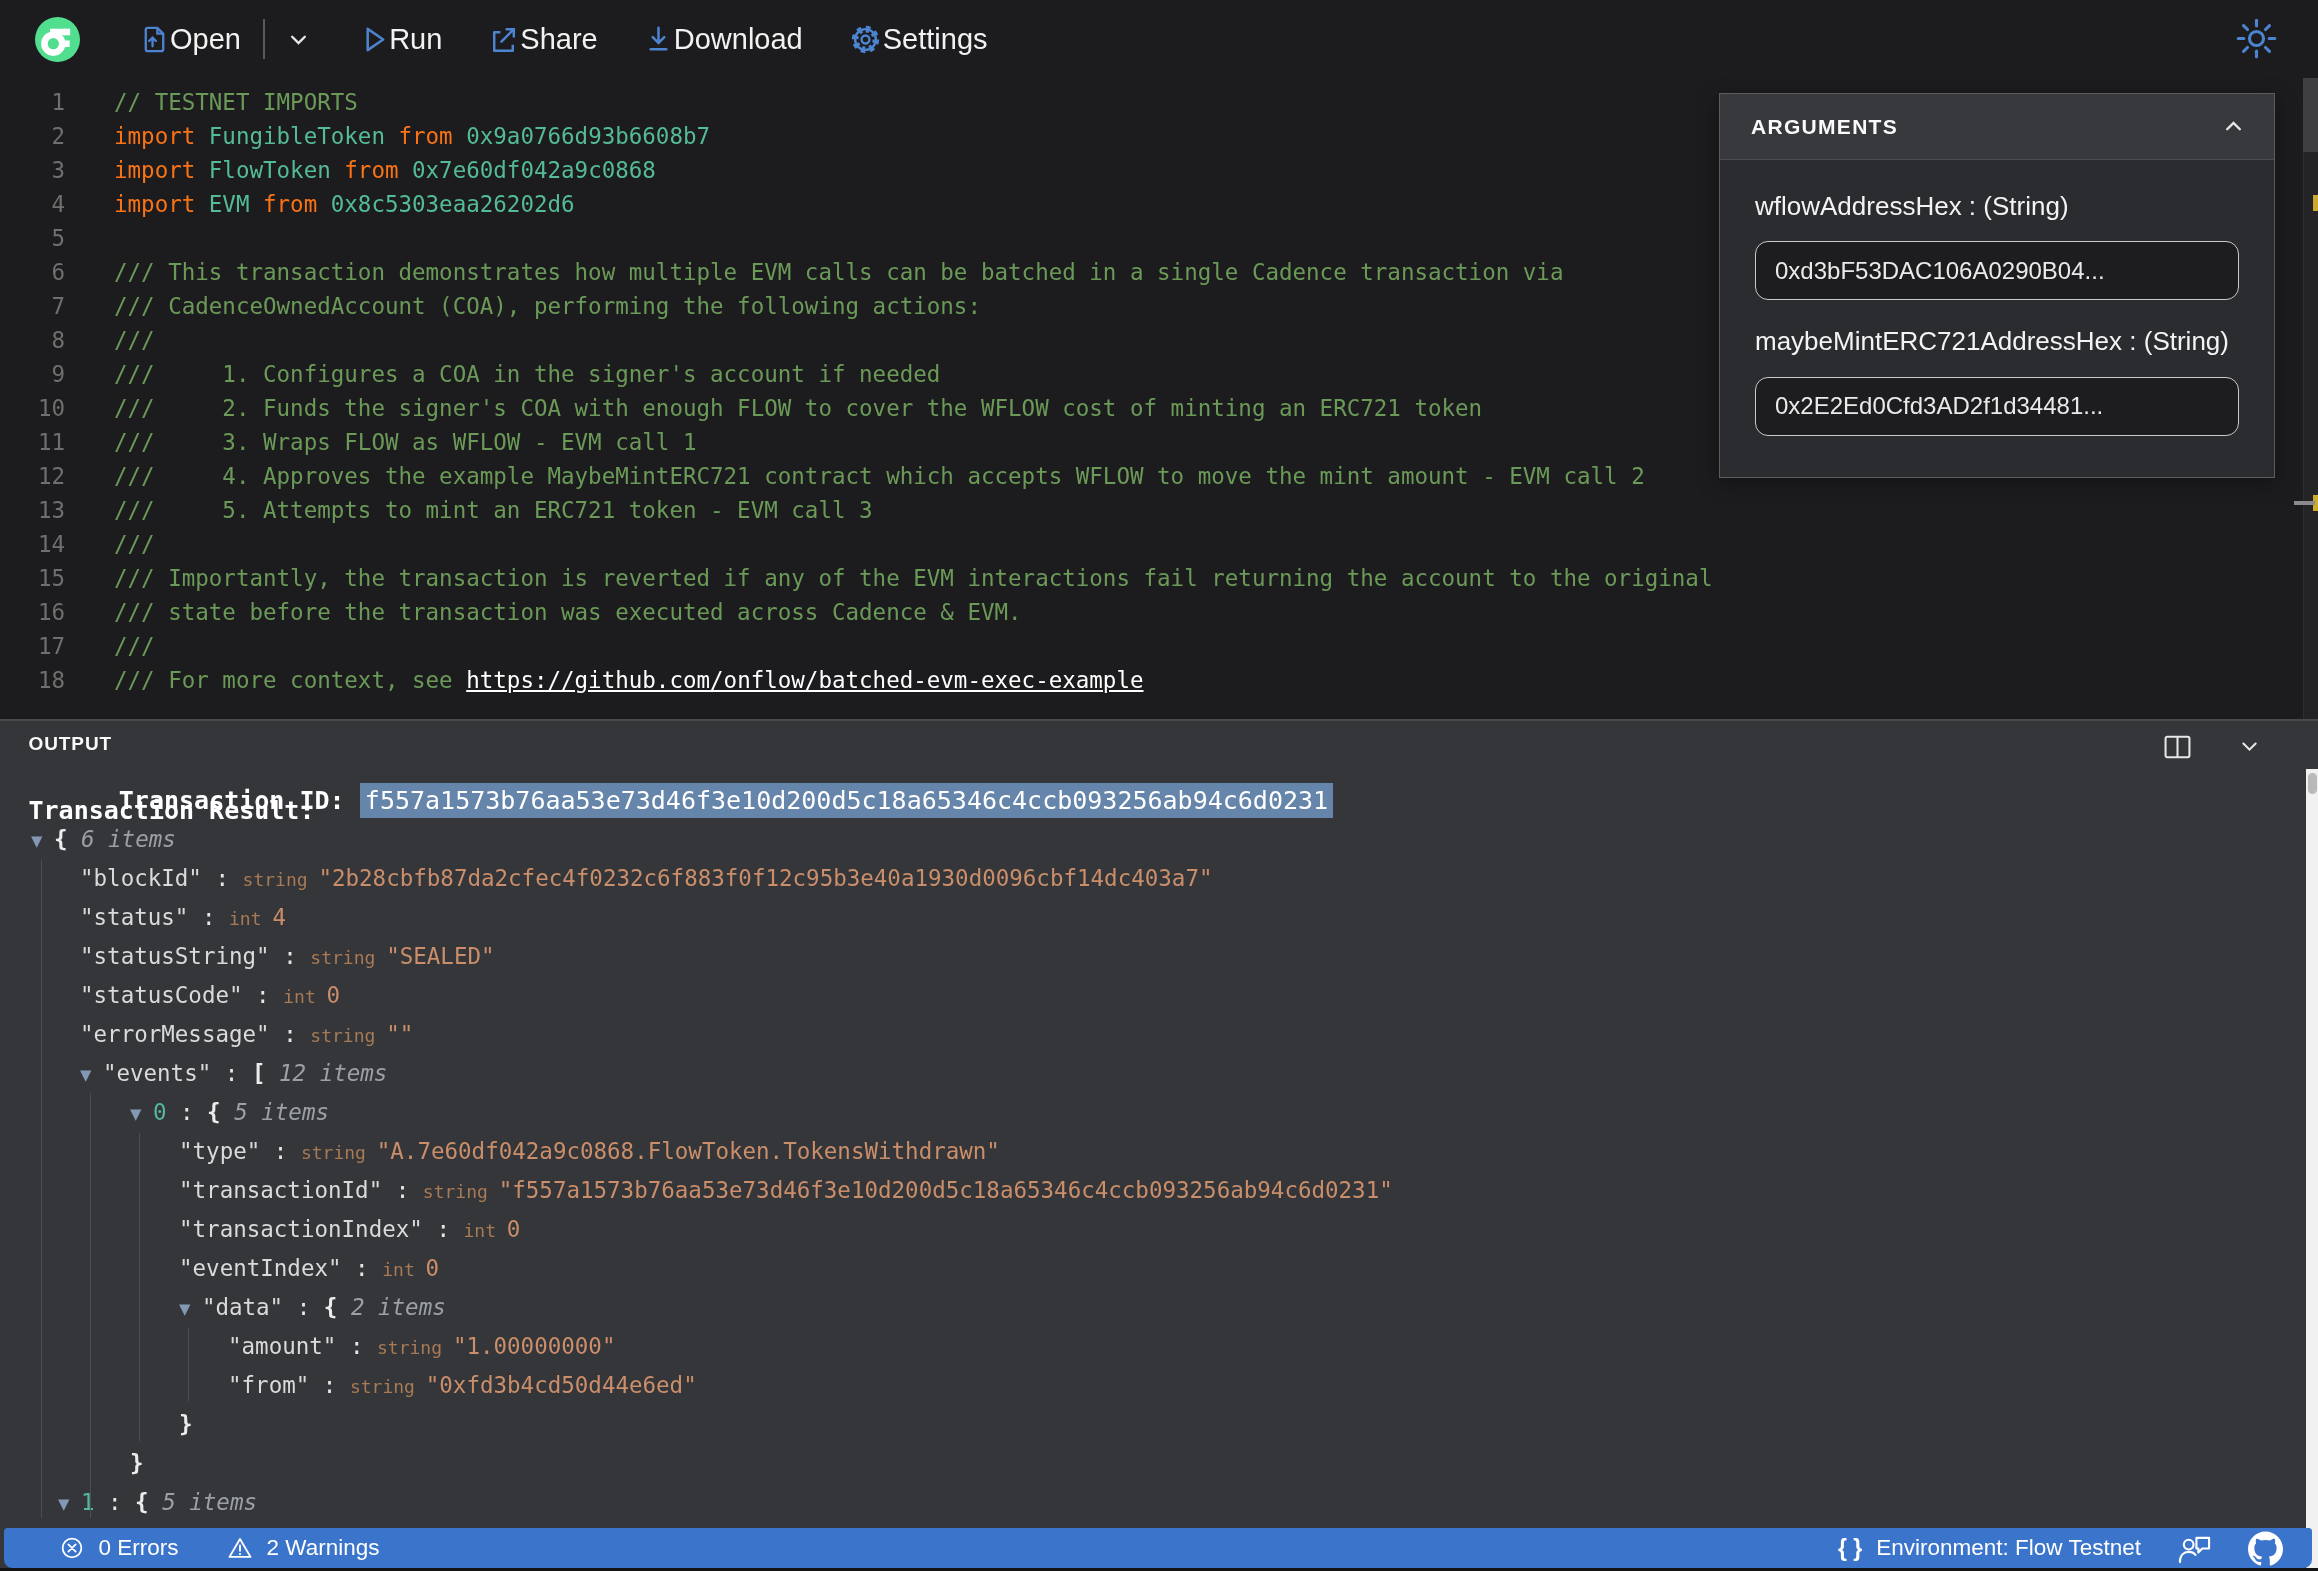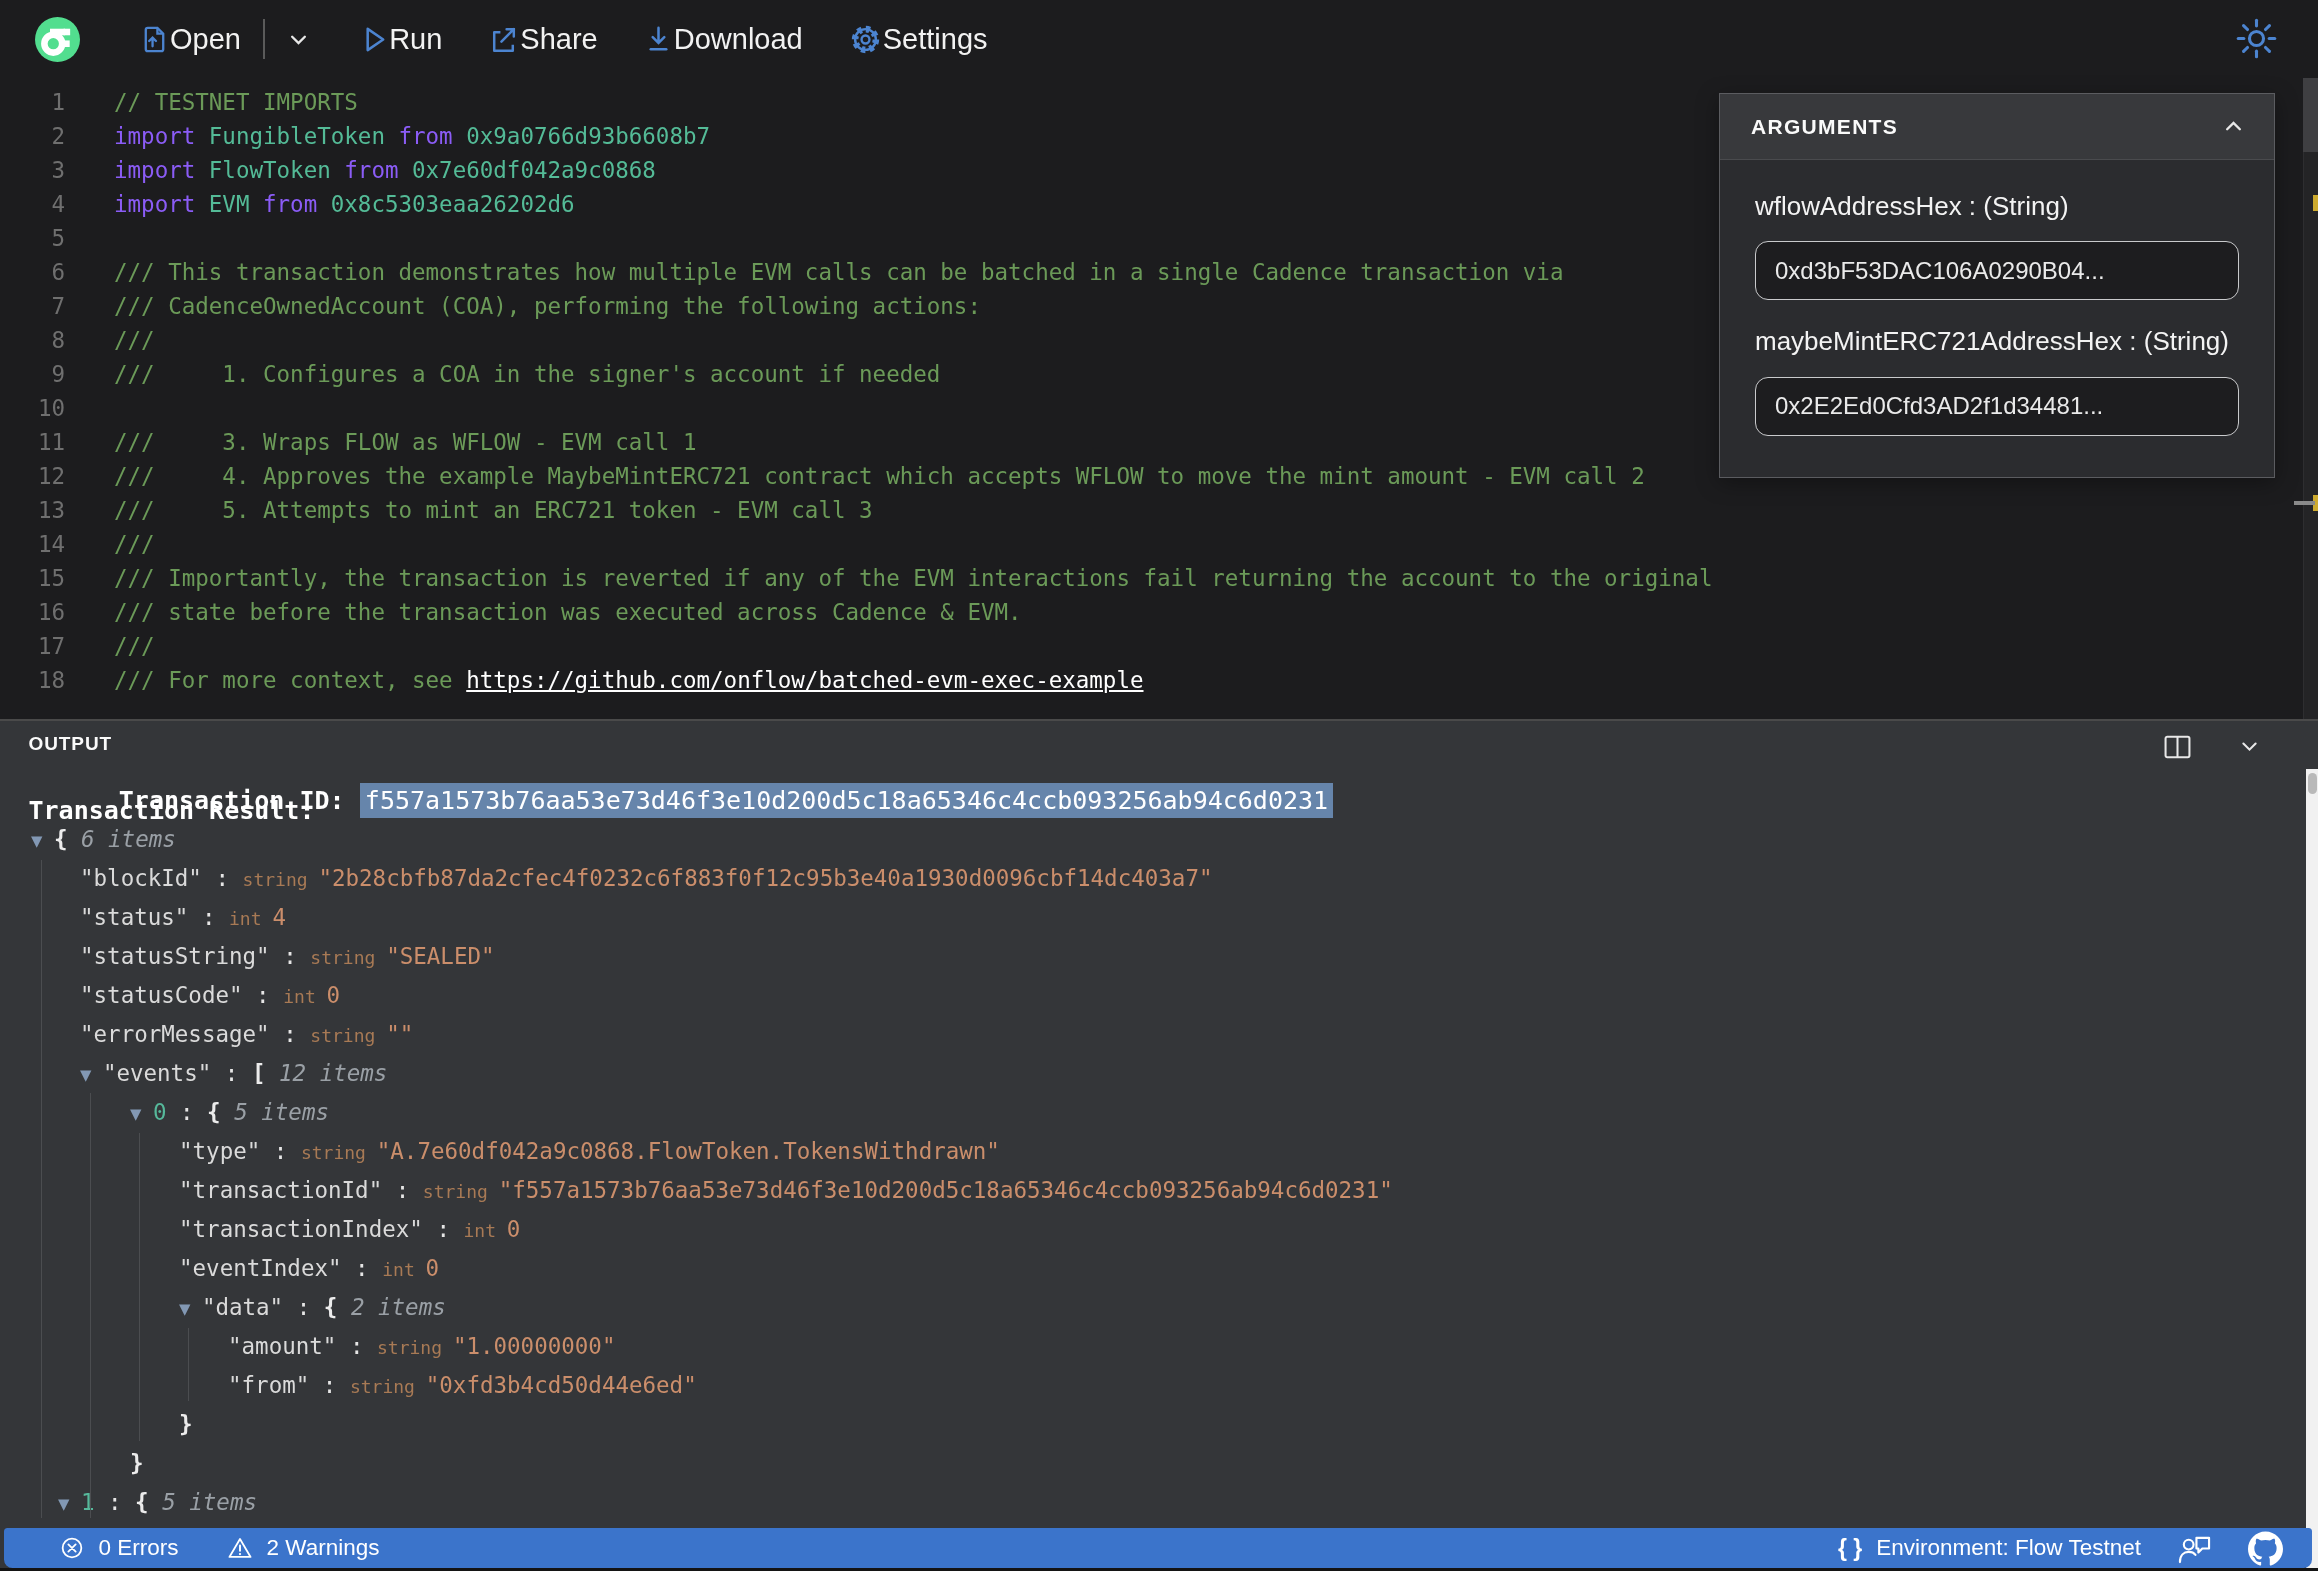--- a/index.html
+++ b/index.html
@@ -20,21 +20,21 @@
   .tb-div { width:1.7px; height:40px; background:#5a5a5a; margin:0 19px 0 22.5px; }
   .tb-gap { width:45px; }
   .theme-toggle { position:absolute; right:40px; top:15.6px; }
   
   .editor { position:absolute; top:78px; left:0; right:0; height:641px; background:#1c1c1e; overflow:hidden; }
   #code { padding-top:7px; font-family:"DejaVu Sans Mono", monospace; font-size:22.5px; }
   .cl { display:flex; height:34px; line-height:34px; white-space:pre; }
   .ln { width:65px; text-align:right; color:#6f6f6f; flex:0 0 auto; }
   .ccode { padding-left:49px; }
   .sg-c  { color:#6b9a58; }
-  .sg-k  { color:#8b5cf6; }
+  .sg-k  { color:#f97316; }
   .sg-t  { color:#54bb97; }
   .sg-lk { color:#ffffff; text-decoration:underline; }
   
   .ed-scroll { position:absolute; top:0; right:0; width:15.6px; height:641px; background:#242426; border-left:0.9px solid #2e2e30; }
   .ed-thumb { position:absolute; top:0; right:0; width:15.6px; height:74px; background:#3f3f42; }
   .warn-mark { position:absolute; right:0; width:6px; height:15.6px; background:#cdaa2e; }
   .scroll-line { position:absolute; right:4.3px; width:21px; height:3.5px; background:#8a8a8a; }
   
   .args { position:absolute; left:1719px; top:93px; width:556px; height:385px;
           border:0.9px solid #5b5c60; background:#2b2c2f; box-shadow:0 5.2px 21px rgba(0,0,0,.35); }
@@ -172,21 +172,21 @@
     <div id="code">
         <div class="cl"><span class="ln">1</span><span class="ccode"><span class="sg-c">// TESTNET IMPORTS</span></span></div>
         <div class="cl"><span class="ln">2</span><span class="ccode"><span class="sg-k">import </span><span class="sg-t">FungibleToken </span><span class="sg-k">from </span><span class="sg-t">0x9a0766d93b6608b7</span></span></div>
         <div class="cl"><span class="ln">3</span><span class="ccode"><span class="sg-k">import </span><span class="sg-t">FlowToken </span><span class="sg-k">from </span><span class="sg-t">0x7e60df042a9c0868</span></span></div>
         <div class="cl"><span class="ln">4</span><span class="ccode"><span class="sg-k">import </span><span class="sg-t">EVM </span><span class="sg-k">from </span><span class="sg-t">0x8c5303eaa26202d6</span></span></div>
         <div class="cl"><span class="ln">5</span><span class="ccode"></span></div>
         <div class="cl"><span class="ln">6</span><span class="ccode"><span class="sg-c">/// This transaction demonstrates how multiple EVM calls can be batched in a single Cadence transaction via</span></span></div>
         <div class="cl"><span class="ln">7</span><span class="ccode"><span class="sg-c">/// CadenceOwnedAccount (COA), performing the following actions:</span></span></div>
         <div class="cl"><span class="ln">8</span><span class="ccode"><span class="sg-c">///</span></span></div>
         <div class="cl"><span class="ln">9</span><span class="ccode"><span class="sg-c">///     1. Configures a COA in the signer's account if needed</span></span></div>
-        <div class="cl"><span class="ln">10</span></div>
+        <div class="cl"><span class="ln">10</span><span class="ccode"><span class="sg-c">///     2. Funds the signer's COA with enough FLOW to cover the WFLOW cost of minting an ERC721 token</span></span></div>
         <div class="cl"><span class="ln">11</span><span class="ccode"><span class="sg-c">///     3. Wraps FLOW as WFLOW - EVM call 1</span></span></div>
         <div class="cl"><span class="ln">12</span><span class="ccode"><span class="sg-c">///     4. Approves the example MaybeMintERC721 contract which accepts WFLOW to move the mint amount - EVM call 2</span></span></div>
         <div class="cl"><span class="ln">13</span><span class="ccode"><span class="sg-c">///     5. Attempts to mint an ERC721 token - EVM call 3</span></span></div>
         <div class="cl"><span class="ln">14</span><span class="ccode"><span class="sg-c">///</span></span></div>
         <div class="cl"><span class="ln">15</span><span class="ccode"><span class="sg-c">/// Importantly, the transaction is reverted if any of the EVM interactions fail returning the account to the original</span></span></div>
         <div class="cl"><span class="ln">16</span><span class="ccode"><span class="sg-c">/// state before the transaction was executed across Cadence &amp; EVM.</span></span></div>
         <div class="cl"><span class="ln">17</span><span class="ccode"><span class="sg-c">///</span></span></div>
         <div class="cl"><span class="ln">18</span><span class="ccode"><span class="sg-c">/// For more context, see </span><span class="sg-lk">https://github.com/onflow/batched-evm-exec-example</span></span></div>
       </div>
     <div class="ed-scroll">

